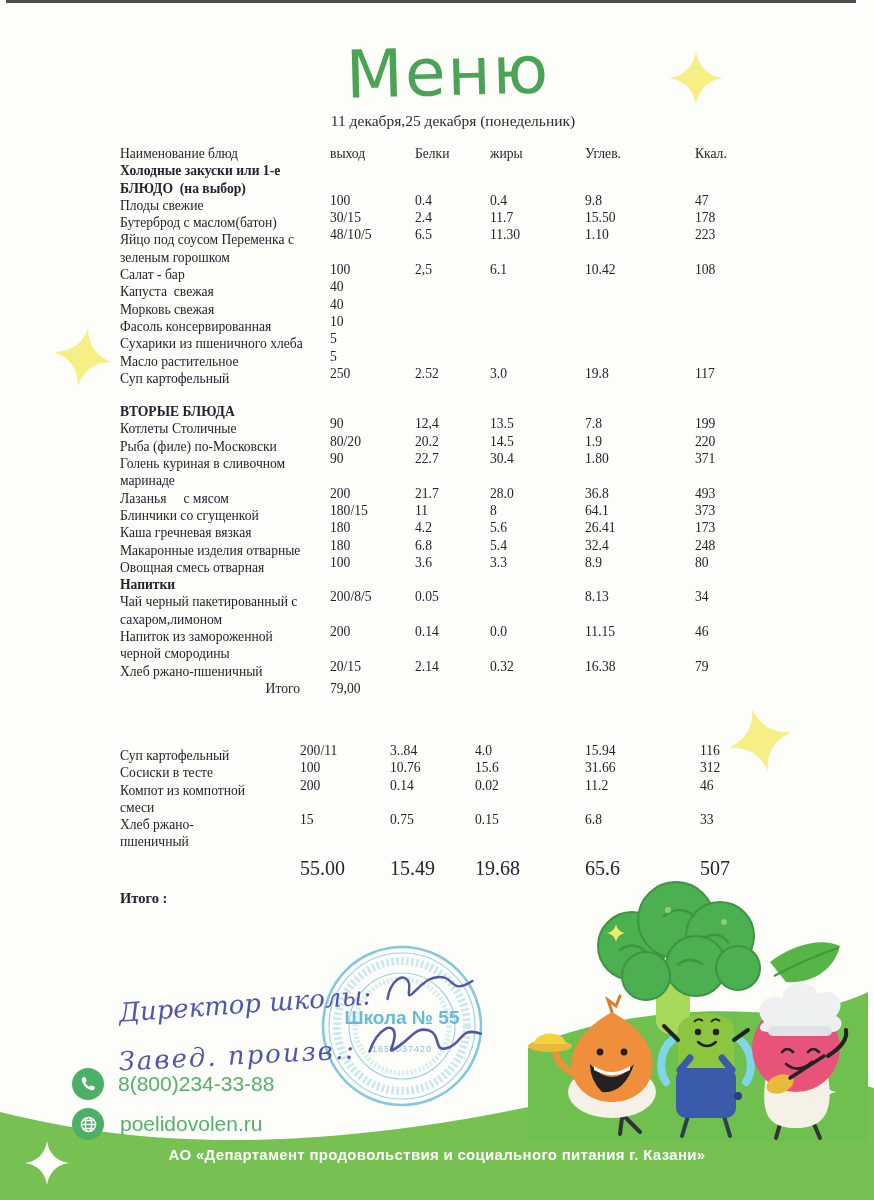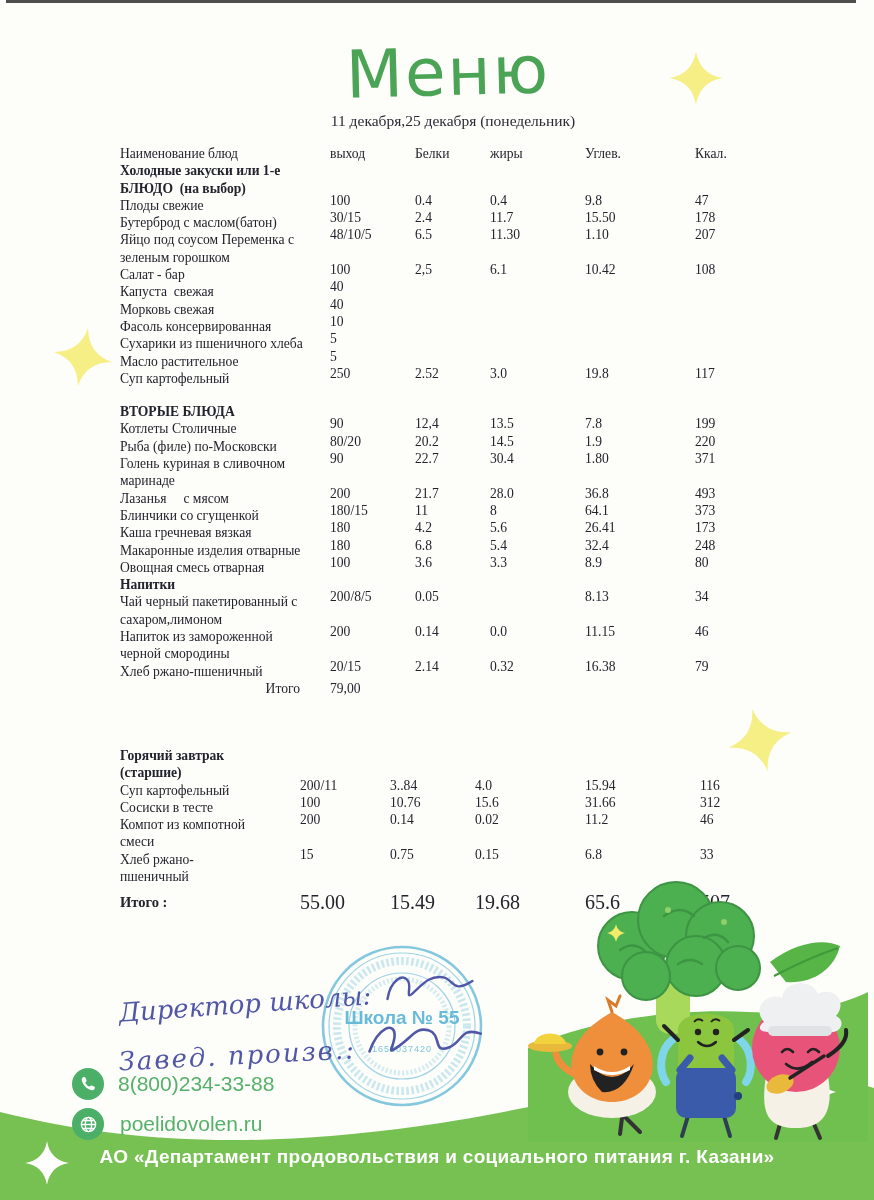--- a/index.html
+++ b/index.html
@@ -28,21 +28,21 @@
   .t1 .trow{grid-template-columns:210px 85px 75px 95px 110px 85px;}
   .t2 .trow{grid-template-columns:180px 90px 85px 110px 115px 80px;}
   .tcell{white-space:pre-line;}
   .valcell{margin-top:-5px;}
   .trow.header .valcell{margin-top:0;}
   .trow.section{font-weight:bold;}
   .trow.spacer{height:16px;}
   .trow.total-indent .namecell{text-align:right;padding-right:30px;}
   .trow.total-indent .valcell{margin-top:0;}
   .trow.total{margin-top:9px;}
-  .trow.total .namecell{font-weight:bold;font-size:14.5px;}
+  .trow.total .namecell{font-weight:bold;font-size:14.5px;margin-top:30px;}
   .trow.total .valcell{margin-top:0;font-size:20px;}
 
   
   .sig-block{position:absolute;left:118px;top:975px;color:#5157a7;
              font-family:"DejaVu Serif",serif;font-style:italic;}
   .sig-line{display:flex;align-items:flex-end;gap:10px;font-size:26px;transform:rotate(-4deg);}
   .sig-line.l2{margin-top:6px;transform:rotate(-3deg);letter-spacing:2px;}
 
   
   .stamp{position:absolute;left:318px;top:942px;opacity:.9;}
@@ -54,21 +54,21 @@
   .contact{position:absolute;left:72px;display:flex;align-items:center;gap:14px;
            font-family:"Liberation Sans",sans-serif;font-size:21px;color:#55b169;text-align:right;}
   .contact.phone{top:1068px;}
   .contact.web{top:1108px;gap:16px;}
   .badge{width:32px;height:32px;border-radius:50%;background:#4caf68;display:flex;
          align-items:center;justify-content:center;flex:0 0 auto;}
 
   
   .footer-art{position:absolute;left:0;top:1050px;width:874px;height:150px;}
   .footer-text{position:absolute;left:0;top:1146px;width:874px;text-align:center;
-               font-family:"Liberation Sans",sans-serif;font-size:19px;font-weight:600;
+               font-family:"Liberation Sans",sans-serif;font-size:15px;font-weight:600;
                color:#ffffff;letter-spacing:.3px;}
   .characters{position:absolute;left:528px;top:880px;}
 </style>
 </head>
 <body>
 
 <div class="page">
 
   <div class="scan-top"></div>
   <div class="scan-bottom"></div>
@@ -122,21 +122,21 @@
           <div class="tcell valcell">15.50</div>
           <div class="tcell valcell">178</div>
         </div>
         <div class="trow item">
           <div class="tcell namecell">Яйцо под соусом Переменка с
 зеленым горошком</div>
           <div class="tcell valcell">48/10/5</div>
           <div class="tcell valcell">6.5</div>
           <div class="tcell valcell">11.30</div>
           <div class="tcell valcell">1.10</div>
-          <div class="tcell valcell">207</div>
+          <div class="tcell valcell">223</div>
         </div>
         <div class="trow item">
           <div class="tcell namecell">Салат - бар</div>
           <div class="tcell valcell">100</div>
           <div class="tcell valcell">2,5</div>
           <div class="tcell valcell">6.1</div>
           <div class="tcell valcell">10.42</div>
           <div class="tcell valcell">108</div>
         </div>
         <div class="trow item">
@@ -301,29 +301,20 @@
           <div class="tcell valcell"></div>
           <div class="tcell valcell"></div>
           <div class="tcell valcell"></div>
           <div class="tcell valcell"></div>
         </div>
       </div>
   </div>
 
   <div class="menu-table t2">
     <div id="rows-breakfast">
-        <div class="trow section">
-          <div class="tcell namecell">Горячий завтрак
-(старшие)</div>
-          <div class="tcell valcell"></div>
-          <div class="tcell valcell"></div>
-          <div class="tcell valcell"></div>
-          <div class="tcell valcell"></div>
-          <div class="tcell valcell"></div>
-        </div>
         <div class="trow item">
           <div class="tcell namecell">Суп картофельный</div>
           <div class="tcell valcell">200/11</div>
           <div class="tcell valcell">3..84</div>
           <div class="tcell valcell">4.0</div>
           <div class="tcell valcell">15.94</div>
           <div class="tcell valcell">116</div>
         </div>
         <div class="trow item">
           <div class="tcell namecell">Сосиски в тесте</div>

